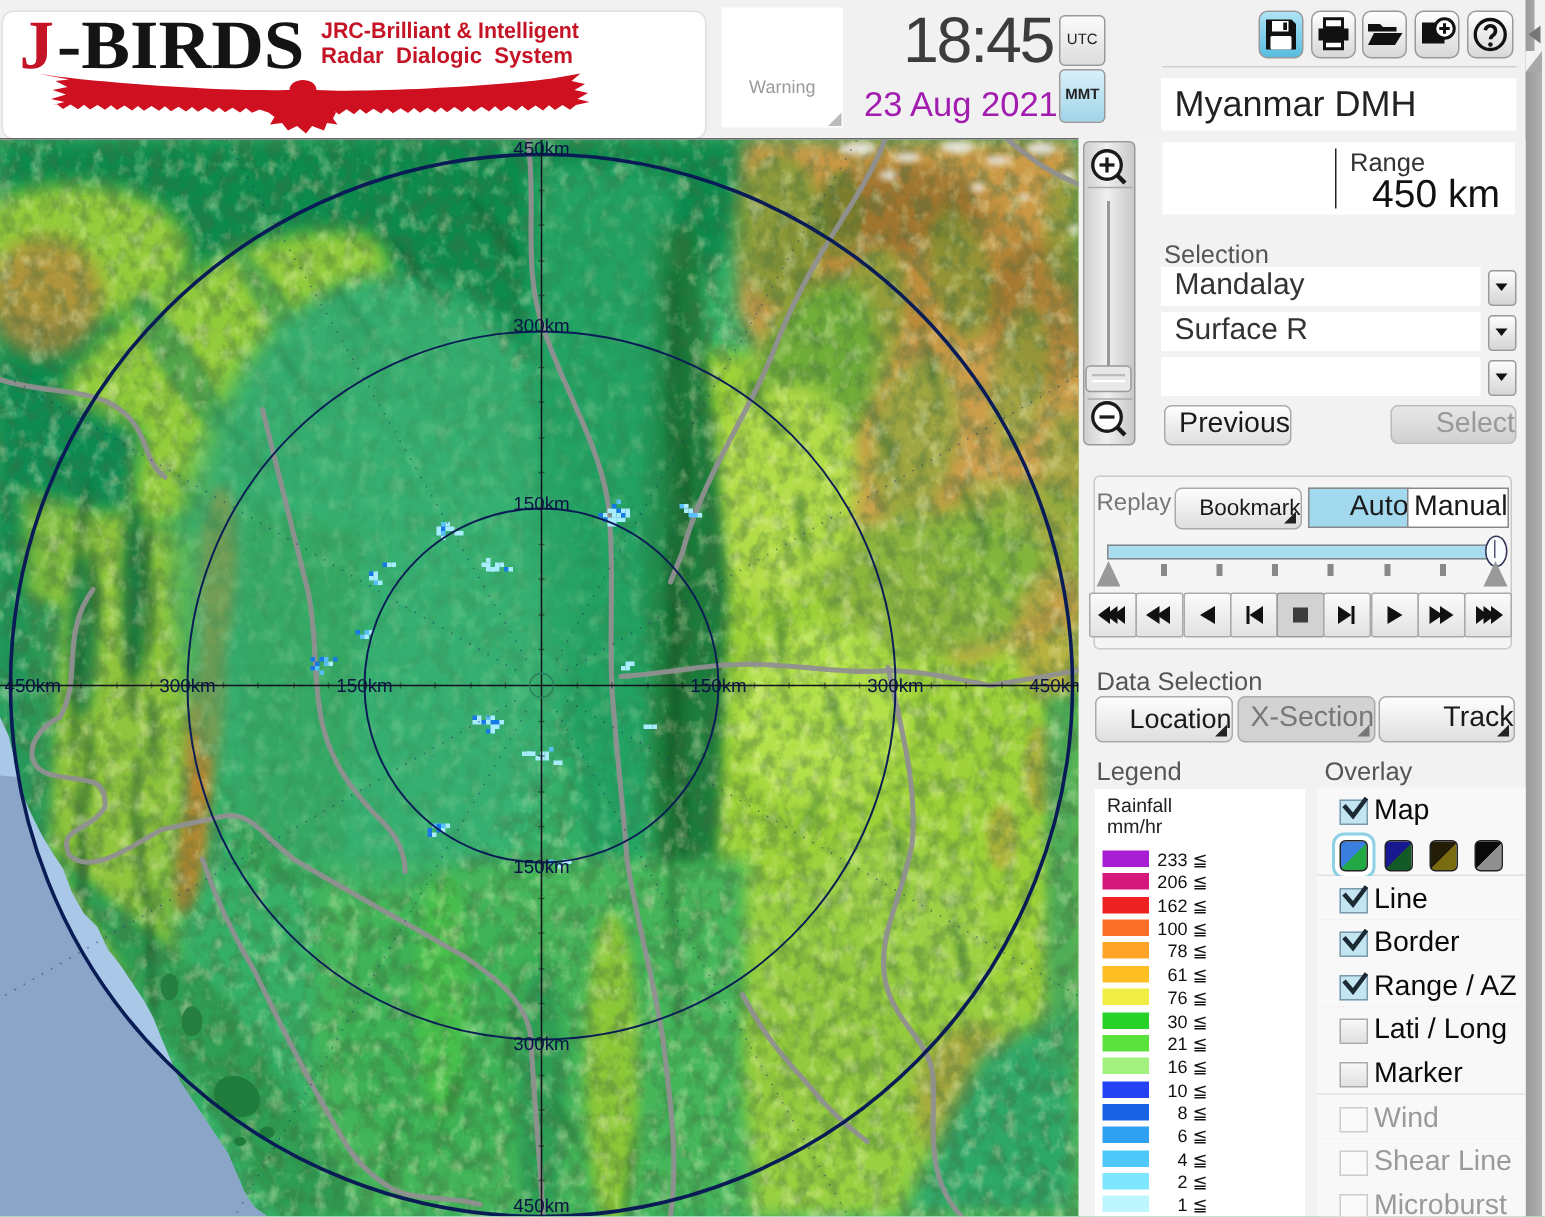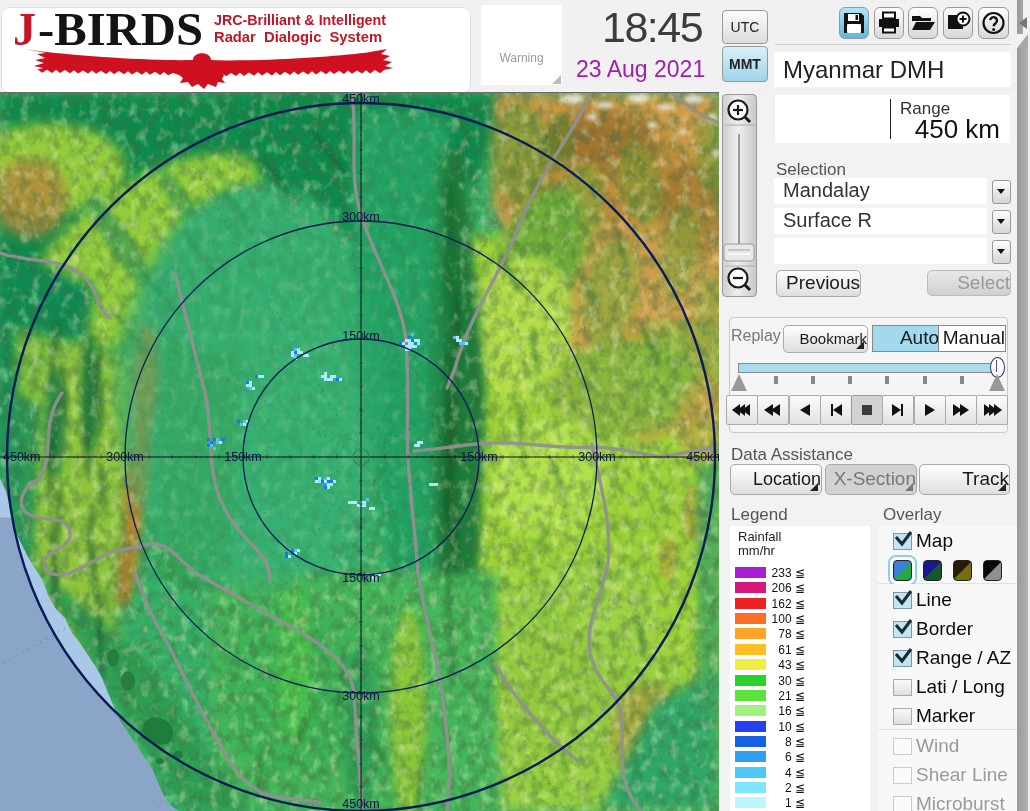--- a/index.html
+++ b/index.html
@@ -7,21 +7,21 @@
   #app{position:relative;width:1030px;height:811px;background:#f2f2f2;overflow:hidden;}
   .abs{position:absolute;}
   
   #topbar{left:0;top:0;width:1030px;height:93px;background:#f1f1f1;}
   #logobox{left:1px;top:7px;width:468px;height:84px;background:#fff;border:1px solid #e0e0e0;border-radius:8px;}
   #warnbox{left:481px;top:5px;width:81px;height:80px;background:#fff;}
   #warntxt{left:0;top:46px;width:81px;text-align:center;color:#9a9a9a;font-size:12px;}
   #warncorner{right:1px;bottom:1px;width:0;height:0;border-left:9px solid transparent;border-bottom:9px solid #bbb;}
   #bigtime{left:575px;top:3px;width:120px;font-size:43px;color:#3c3c3c;letter-spacing:-1.5px;margin-left:27px;}
   #bigdate{left:576px;top:56px;width:260px;font-size:23px;color:#a21caf;}
-  .tzbtn{left:722px;width:46px;height:34px;border:1px solid #999;border-radius:4px;font-size:14px;color:#222;text-align:center;box-sizing:border-box;}
+  .tzbtn{left:706px;width:31px;height:34px;border:1px solid #999;border-radius:4px;font-size:10px;color:#222;text-align:center;box-sizing:border-box;}
   #utcbtn{top:10px;background:linear-gradient(#fbfbfb,#dcdcdc);line-height:32px;}
   #mmtbtn{top:46px;height:36px;background:linear-gradient(#d8f0fa,#9fd4e8);line-height:34px;font-weight:bold;}
   .toolbtn{top:7px;width:28px;height:30px;border:1px solid #999;border-radius:6px;background:linear-gradient(#fefefe,#d8d8d8);}
   #tb1{left:839px;background:linear-gradient(#aee4f6,#57bce0);}
   #tb2{left:874px;}
   #tb3{left:908px;}
   #tb4{left:943px;}
   #tb5{left:978px;width:29px;}
   #sepline{left:775px;top:44px;width:236px;height:1px;background:#cfcfcf;}
   
@@ -636,42 +636,42 @@
         <polygon points="14,8 23,14.0 14,20"></polygon>
       </svg>
     </div>
   <div class="abs playbtn" style="left:976px;">
       <svg width="30" height="28" viewBox="0 0 30 28" style="position:absolute;left:0;top:0;" fill="#111">
         <polygon points="7,8 15,14.0 7,20"></polygon>
         <polygon points="12,8 20,14.0 12,20"></polygon>
         <polygon points="17,8 25,14.0 17,20"></polygon>
       </svg>
     </div>
-  <div class="abs" id="dalbl">Data Assistance</div>
+  <div class="abs" id="dalbl">Data Selection</div>
   <div class="abs pbtn" id="locbtn">Location<div class="cornerarr"></div></div>
   <div class="abs pbtn" id="xsecbtn">X-Section<div class="cornerarr2"></div></div>
   <div class="abs pbtn" id="trackbtn">Track<div class="cornerarr"></div></div>
   <div class="abs" id="leglbl">Legend</div>
   <div class="abs" id="ovllbl">Overlay</div>
   <div class="abs" id="legbox"></div>
   <div class="abs" id="rainlbl">Rainfall<br>mm/hr</div>
   <div class="abs sw" style="top:567px;background:#a81ed4;"></div>
   <div class="abs swv" style="left:745px;top:566px;">233 ≦</div>
   <div class="abs sw" style="top:582px;background:#d4187c;"></div>
   <div class="abs swv" style="left:745px;top:581px;">206 ≦</div>
   <div class="abs sw" style="top:598px;background:#ee2222;"></div>
   <div class="abs swv" style="left:745px;top:597px;">162 ≦</div>
   <div class="abs sw" style="top:613px;background:#fa6e28;"></div>
   <div class="abs swv" style="left:745px;top:612px;">100 ≦</div>
   <div class="abs sw" style="top:628px;background:#ffa426;"></div>
   <div class="abs swv" style="left:745px;top:627px;">78 ≦</div>
   <div class="abs sw" style="top:644px;background:#ffbe22;"></div>
   <div class="abs swv" style="left:745px;top:643px;">61 ≦</div>
   <div class="abs sw" style="top:659px;background:#f0ee44;"></div>
-  <div class="abs swv" style="left:745px;top:658px;">43 ≦</div>
+  <div class="abs swv" style="left:745px;top:658px;">76 ≦</div>
   <div class="abs sw" style="top:675px;background:#28d228;"></div>
   <div class="abs swv" style="left:745px;top:674px;">30 ≦</div>
   <div class="abs sw" style="top:690px;background:#5ce23c;"></div>
   <div class="abs swv" style="left:745px;top:689px;">21 ≦</div>
   <div class="abs sw" style="top:705px;background:#a2f07e;"></div>
   <div class="abs swv" style="left:745px;top:704px;">16 ≦</div>
   <div class="abs sw" style="top:721px;background:#2442f2;"></div>
   <div class="abs swv" style="left:745px;top:720px;">10 ≦</div>
   <div class="abs sw" style="top:736px;background:#1661e4;"></div>
   <div class="abs swv" style="left:745px;top:735px;">8 ≦</div>

